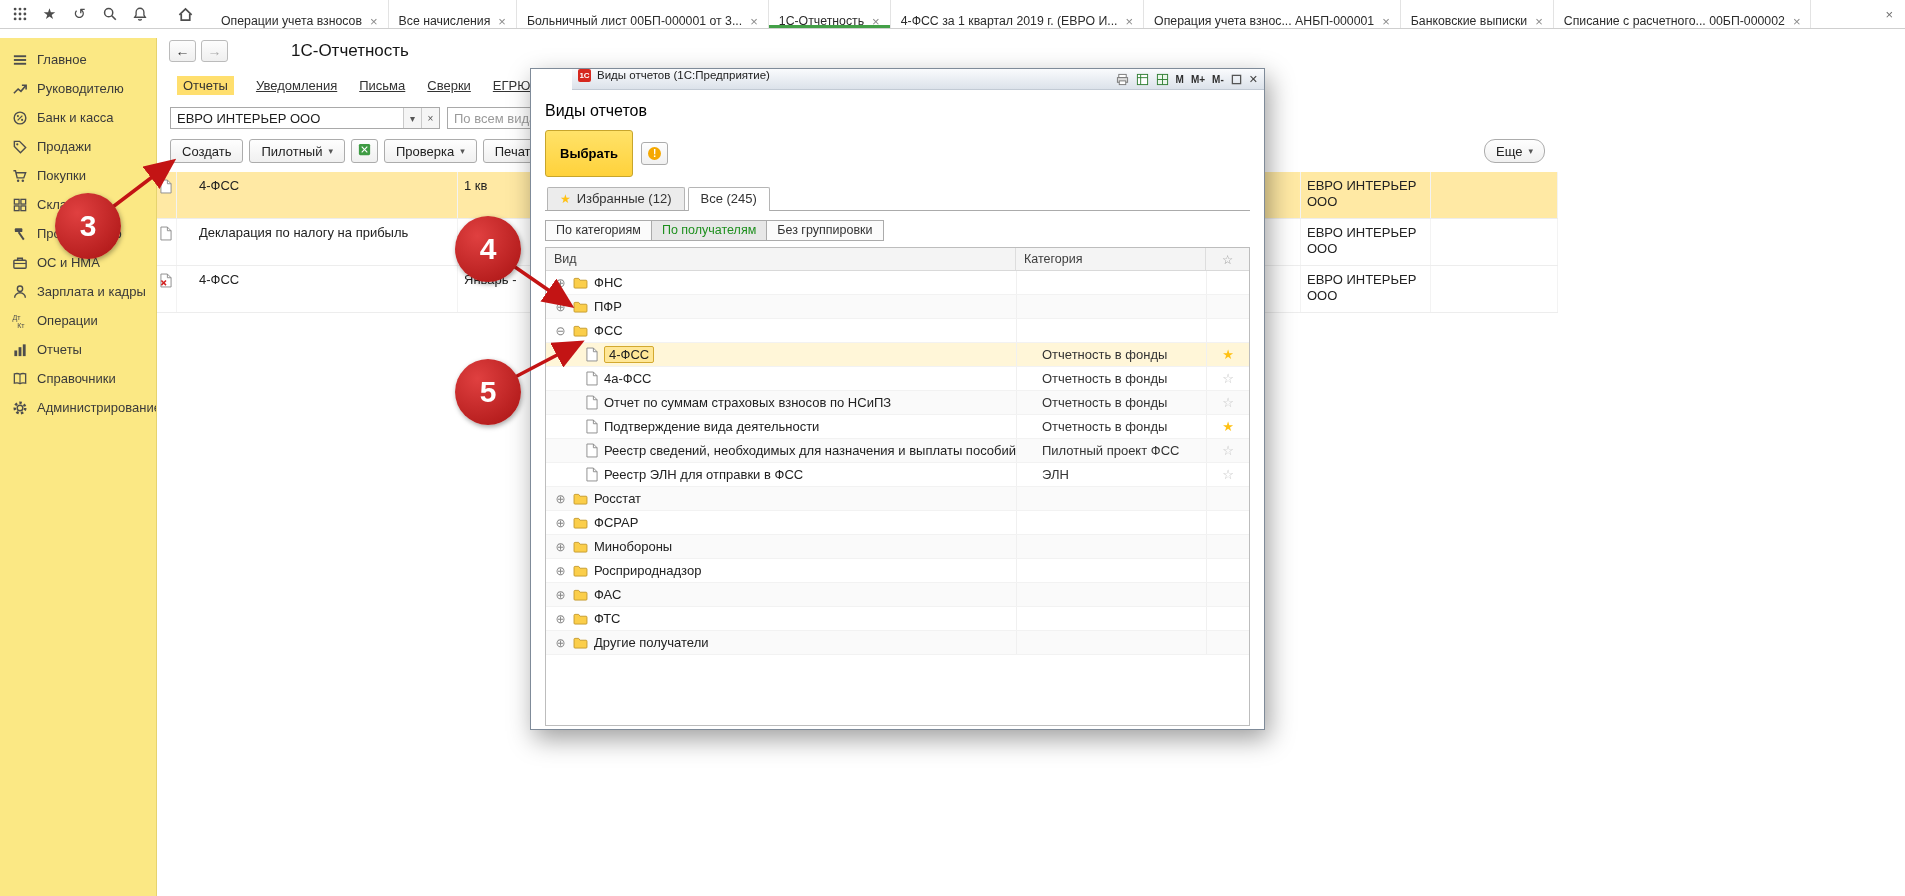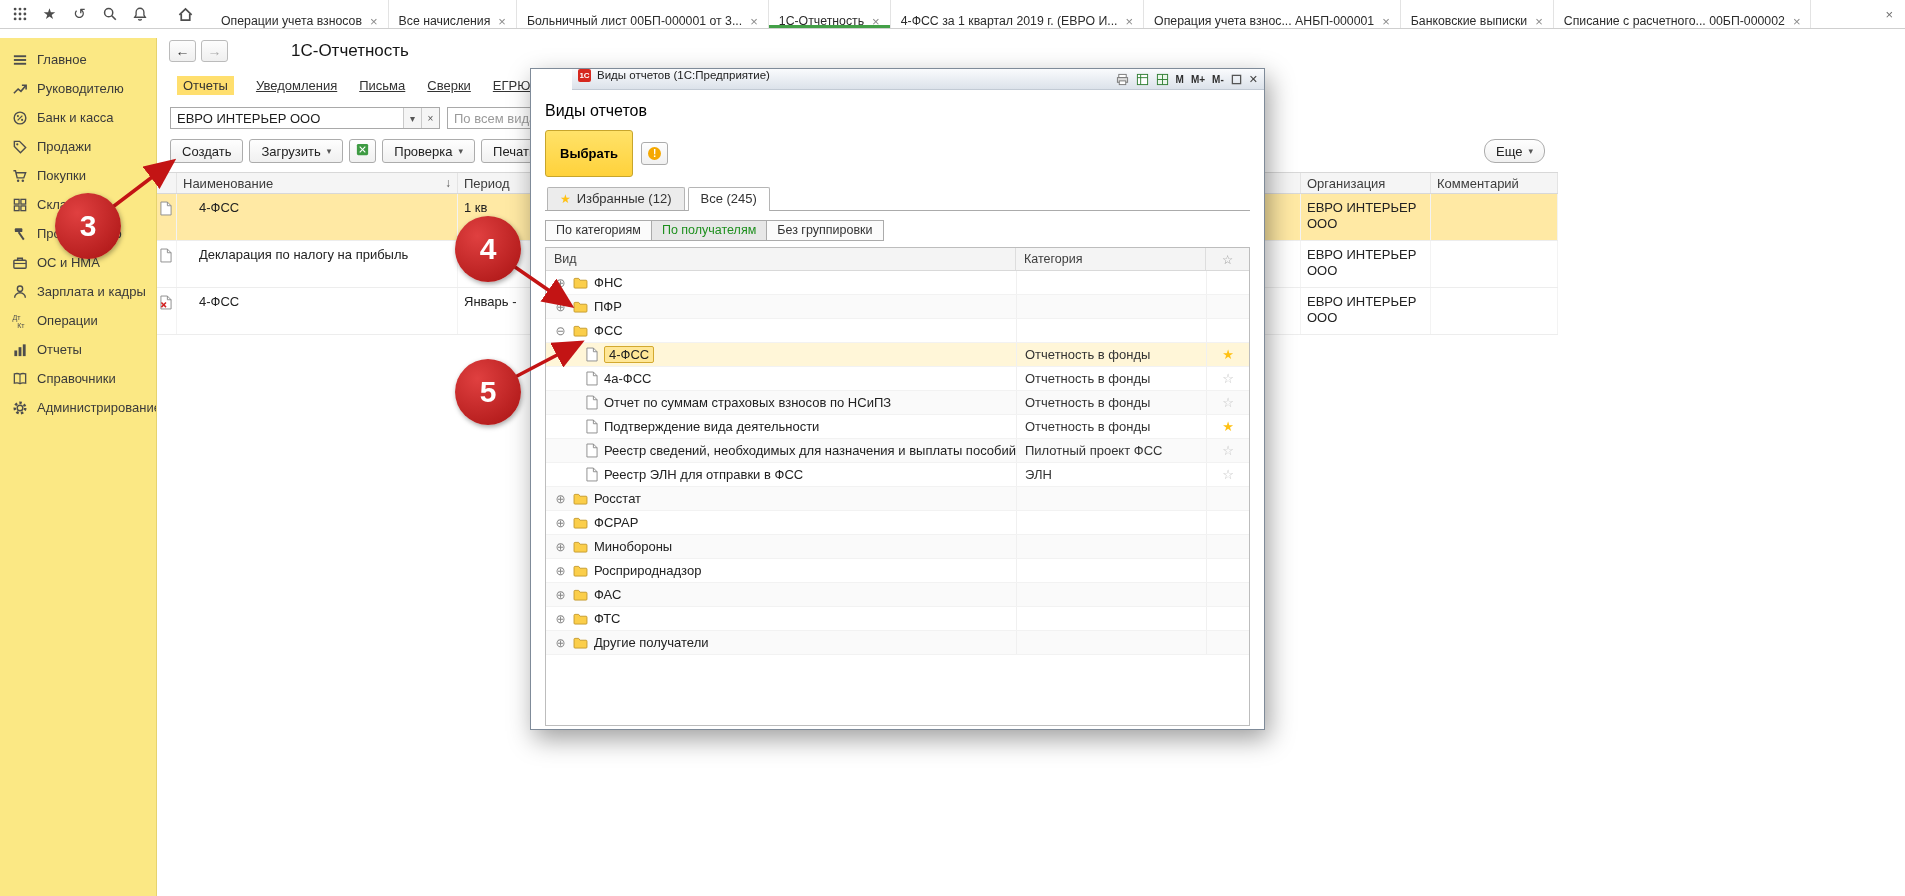--- a/index.html
+++ b/index.html
@@ -82,21 +82,21 @@
   .tt-header > div { display:flex; align-items:center; padding:0 8px; border-right:1px solid #DDD; }
   .tt-header > div:last-child { border-right:none; justify-content:center; color:#9a9a9a; }
   .tt-row { height:24px; font-size:13px; border-bottom:1px solid #F2F2F2; align-items:center; cursor:pointer; }
   .tt-body .tt-row:nth-child(even) { background:#FAFAFA; }
   .tt-body .tt-row.selected { background:#FFF6D8; }
   .tt-kind { display:flex; align-items:center; gap:6px; padding-left:8px; white-space:nowrap; overflow:hidden; }
   .tt-kind.child { padding-left:40px; }
   .expander { color:#8a8a8a; font-size:12px; width:13px; text-align:center; flex:none; }
   .node-icon { display:flex; align-items:center; flex:none; }
   .sel-box { background:#FFE797; border:1px solid #D3A92F; border-radius:2px; padding:0 4px; }
-  .tt-cat { padding:0 8px; color:#333; border-left:1px solid #F0F0F0; height:100%; display:flex; align-items:center; overflow:hidden; white-space:nowrap; }
+  .tt-cat { padding:0 25px; color:#333; border-left:1px solid #F0F0F0; height:100%; display:flex; align-items:center; overflow:hidden; white-space:nowrap; }
   .tt-star { text-align:center; font-size:13px; color:#C4C4C4; border-left:1px solid #F0F0F0; height:100%; display:flex; align-items:center; justify-content:center; }
   .tt-star.filled { color:#FFC114; }
 
   
   .ann-arrows { position:absolute; left:0; top:0; width:1905px; height:896px; z-index:100; pointer-events:none; }
   .ann-circle { position:absolute; width:66px; height:66px; border-radius:50%; background:radial-gradient(circle at 34% 30%, #E04040, #A81212); color:#fff; font-size:30px; font-weight:bold; display:flex; align-items:center; justify-content:center; z-index:101; box-shadow:1px 2px 5px rgba(0,0,0,.35); pointer-events:none; }
 </style>
 </head>
 <body>
 
@@ -329,21 +329,21 @@
     <div class="combo">
       <input value="ЕВРО ИНТЕРЬЕР ООО" style="">
       <span class="combo-btn">▾</span>
       <span class="combo-btn">×</span>
     </div>
     <input class="search-input" placeholder="По всем видам" style="">
   </div>
   <div class="toolbar">
     <button class="btn">Создать</button>
     <button class="btn">
-        <span>Загрузить</span>
+        <span>Пилотный</span>
         <span class="caret">▾</span>
       </button>
     <button class="btn icon-only">
         <span><svg viewBox="0 0 16 16" width="15" height="15">
             <rect x="2" y="2" width="12" height="12" rx="1.5" fill="#3E9B43"></rect>
             <g stroke="#fff" stroke-width="1.2">
               <line x1="5" y1="5" x2="11" y2="11"></line>
               <line x1="11" y1="5" x2="5" y2="11"></line>
             </g>
           </svg></span>
@@ -355,30 +355,20 @@
     <button class="btn">
         <span>Печать</span>
         <span class="caret">▾</span>
       </button>
     <button class="btn btn-more">
         <span>Еще</span>
         <span class="caret">▾</span>
       </button>
   </div>
   <div class="list-table">
-    <div class="lt-header">
-      <div></div>
-      <div>
-          <span>Наименование</span>
-          <span class="sort">↓</span>
-        </div>
-      <div>Период</div>
-      <div>Организация</div>
-      <div>Комментарий</div>
-    </div>
     <div id="lt-body">
         <div class="lt-row selected">
     <div class="cell-icon"><svg viewBox="0 0 13 16" width="12" height="15">
               <path d="M1 1 h7 l4 4 v10 h-11 z" fill="#fff" stroke="#8a8a8a" stroke-width="1"></path>
               <path d="M8 1 v4 h4" fill="none" stroke="#8a8a8a" stroke-width="1"></path>
             </svg></div>
     <div class="cell-name">4-ФСС</div>
     <div class="cell-period">1 кв</div>
     <div class="cell-org">ЕВРО ИНТЕРЬЕР ООО</div>
     <div class="cell-comment"></div>

